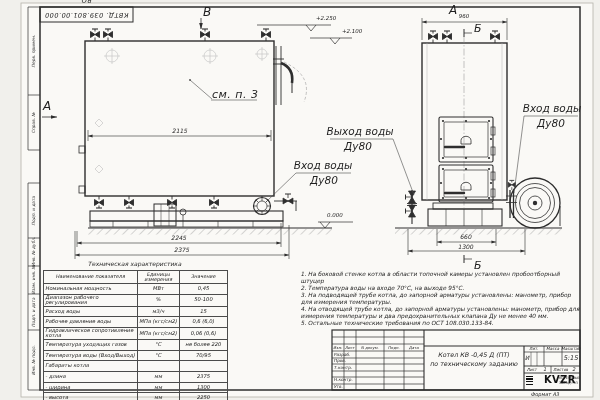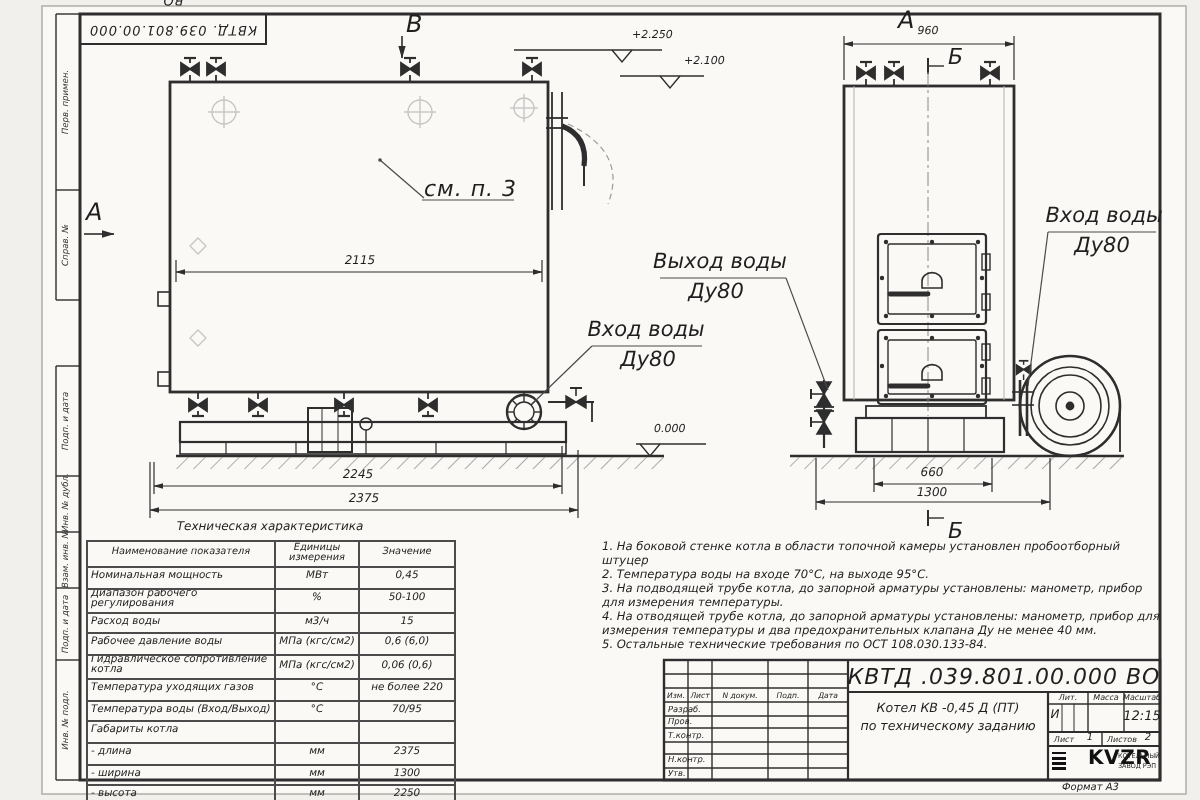--- a/index.html
+++ b/index.html
@@ -398,38 +398,37 @@
     </table>
 
 <div class="notes">
   <div>1.  На боковой стенке котла в области топочной камеры установлен пробоотборный штуцер</div>
   <div>2.  Температура воды на входе 70°С, на выходе 95°С.</div>
   <div>3.  На подводящей трубе котла, до запорной арматуры установлены: манометр, прибор для измерения температуры.</div>
   <div>4.  На отводящей трубе котла, до запорной арматуры установлены: манометр, прибор для измерения температуры и два предохранительных клапана Ду не менее 40 мм.</div>
   <div>5.  Остальные технические требования по ОСТ 108.030.133-84.</div>
 </div>
 
-<div class="lbl ctr" style="left:502px;top:333px;font-size:11px;letter-spacing:0.5px;">КВТД .039.801.00.000  ВО</div>
 <div class="lbl ctr tiny" style="left:338px;top:345.5px;">Изм.</div>
 <div class="lbl ctr tiny" style="left:350px;top:345.5px;">Лист</div>
 <div class="lbl ctr tiny" style="left:370px;top:345.5px;">N докум.</div>
 <div class="lbl ctr tiny" style="left:394px;top:345.5px;">Подп.</div>
 <div class="lbl ctr tiny" style="left:414px;top:345.5px;">Дата</div>
 <div class="lbl" style="left:334px;top:352.5px;font-size:4.2px;">Разраб.</div>
 <div class="lbl" style="left:334px;top:359px;font-size:4.2px;">Пров.</div>
 <div class="lbl" style="left:334px;top:365.5px;font-size:4.2px;">Т.контр.</div>
 <div class="lbl" style="left:334px;top:378px;font-size:4.2px;">Н.контр.</div>
 <div class="lbl" style="left:334px;top:384.5px;font-size:4.2px;">Утв.</div>
 <div class="lbl ctr" style="left:474px;top:352px;font-size:6.3px;">Котел  КВ -0,45  Д  (ПТ)</div>
 <div class="lbl ctr" style="left:474px;top:361px;font-size:6.3px;">по техническому заданию</div>
 <div class="lbl ctr" style="left:534px;top:346.5px;font-size:4px;">Лит.</div>
 <div class="lbl ctr" style="left:553px;top:346.5px;font-size:4px;">Масса</div>
 <div class="lbl ctr" style="left:571px;top:346.5px;font-size:4px;">Масштаб</div>
 <div class="lbl ctr" style="left:527.5px;top:355px;font-size:6px;">И</div>
-<div class="lbl ctr" style="left:571px;top:355px;font-size:6.5px;">12:15</div>
+<div class="lbl ctr" style="left:571px;top:355px;font-size:6.5px;">5:15</div>
 <div class="lbl ctr" style="left:532px;top:367.5px;font-size:4px;">Лист</div>
 <div class="lbl ctr" style="left:545px;top:366.5px;font-size:5px;">1</div>
 <div class="lbl ctr" style="left:561px;top:367.5px;font-size:4px;">Листов</div>
 <div class="lbl ctr" style="left:574px;top:366.5px;font-size:5px;">2</div>
 <div class="logo-stripes"></div>
 <div class="kvzr">KVZR</div>
 <div class="logosub" style="top:376px;">КОТЕЛЬНЫЙ</div>
 <div class="logosub" style="top:381px;">ЗАВОД РЭП</div>
 <div class="lbl" style="left:531px;top:391.5px;font-size:5px;">Формат  А3</div>
 

